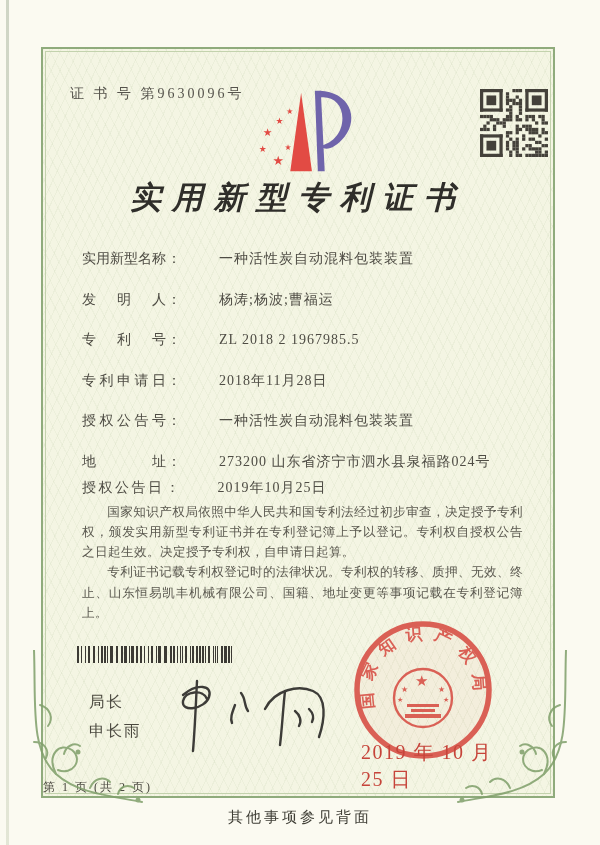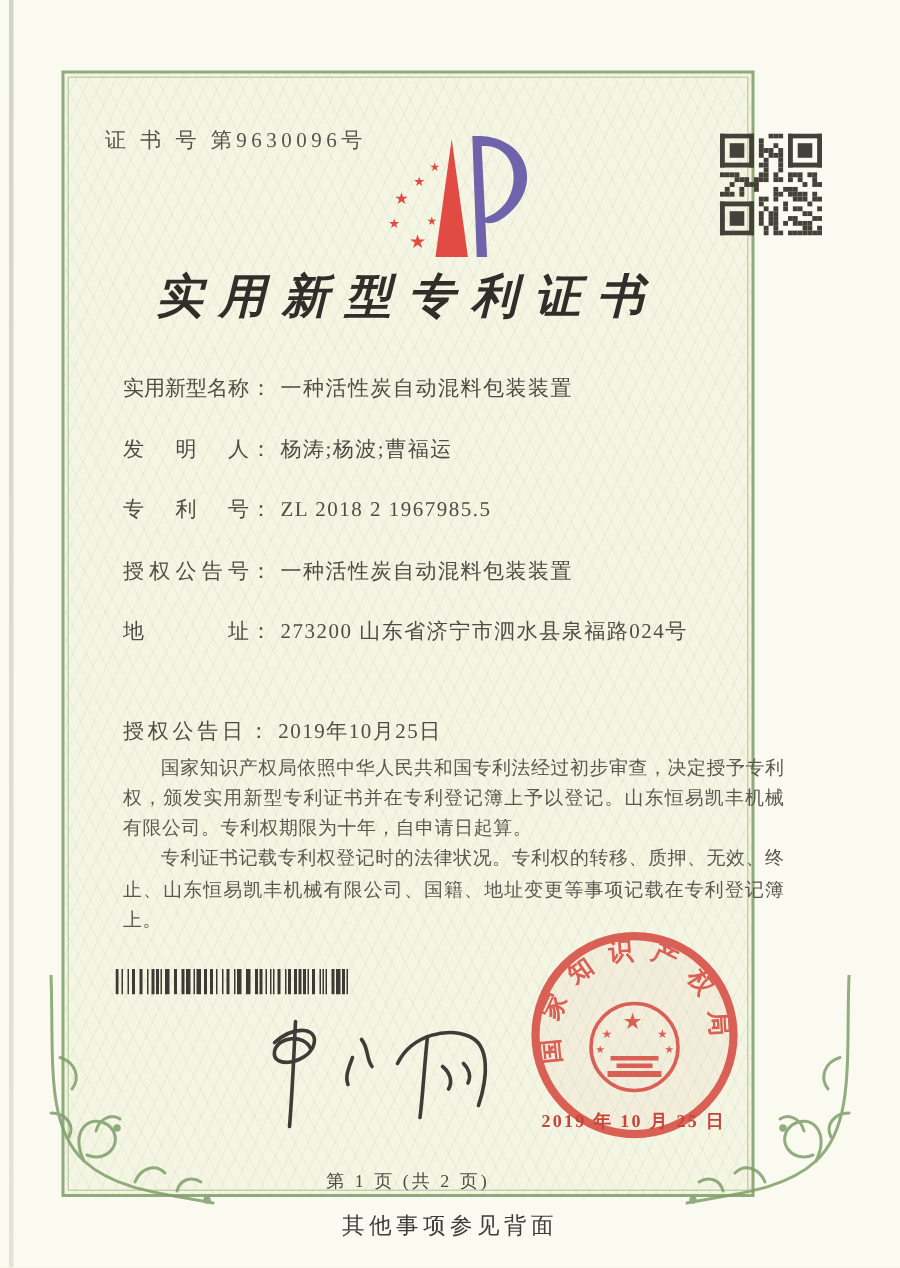--- a/index.html
+++ b/index.html
@@ -6,53 +6,53 @@
   body{
     width:600px;height:845px;position:relative;overflow:hidden;
     background:#fbfaf1;
     font-family:"Liberation Serif","DejaVu Serif",serif;
   }
   
   .scan-edge{position:absolute;left:6px;top:0;width:3px;height:845px;
     background:linear-gradient(#9aa88f,#c5cdb4);opacity:.45;}
   
   .frame{
-    position:absolute;left:41px;top:47px;width:462px;height:751px;
+    position:absolute;left:41px;top:47px;width:514px;height:751px;
     border:2px solid #8fab7c;
     background:
       repeating-linear-gradient(115deg, rgba(150,175,125,.09) 0 1px, transparent 1px 8px),
       repeating-linear-gradient(63deg, rgba(150,175,125,.08) 0 1px, transparent 1px 8px),
       #f4f5e3;
     box-sizing:border-box;
   }
   .frame::before{content:"";position:absolute;inset:2px;border:1px solid #c3d2ad;pointer-events:none;}
   .cert-no{position:absolute;left:27px;top:36px;font-size:14px;letter-spacing:3px;color:#55534c;}
   .logo{position:absolute;left:206px;top:26px;width:118px;height:118px;}
   .qr{position:absolute;left:437px;top:40px;width:68px;height:68px;}
   .title{position:absolute;left:0;top:128px;width:100%;text-align:center;
     font-size:31px;font-weight:bold;letter-spacing:11px;color:#2f2e2a;font-style:italic;}
   .fields{position:absolute;left:39px;top:201px;width:450px;}
   .frow{height:40.5px;font-size:14px;color:#4e4c44;white-space:nowrap;}
   .flabel{display:inline-block;width:84px;text-align:justify;text-align-last:justify;vertical-align:bottom;}
   .fcolon{display:inline-block;margin:0 6px 0 1px;}
-  .fvalue{letter-spacing:1px;}
+  .fvalue{letter-spacing:1px;margin-left:32px;}
   .grant{position:absolute;left:39px;top:430px;width:470px;font-size:14px;color:#4e4c44;display:flex;white-space:nowrap;}
   .gpair{white-space:nowrap;}
   .gpair.first{width:248px;}
   .glabel{letter-spacing:2.5px;}
   .paras{position:absolute;left:39px;top:453px;width:441px;
     font-size:12.6px;line-height:1.6;color:#5a584f;text-align:justify;}
   .paras p{margin:0;text-indent:2em;letter-spacing:.4px;}
   .barcode{position:absolute;left:34px;top:597px;width:158px;height:17px;}
   .signer{position:absolute;left:46px;top:638px;font-size:15.5px;color:#4a483f;letter-spacing:2px;line-height:1.9;}
   .signature{position:absolute;left:118px;top:622px;width:185px;height:95px;}
   .seal{position:absolute;left:304px;top:565px;width:152px;height:152px;opacity:.92;}
-  .seal-date{position:absolute;left:318px;top:690px;width:160px;font-size:12px;
-    letter-spacing:1.5px;color:#c6443a;font-weight:bold;}
-  .page-num{position:absolute;left:0;top:730px;width:100%;text-align:center;
+  .seal-date{position:absolute;left:318px;top:690px;width:160px;font-size:20px;
+    letter-spacing:1.5px;color:#c6443a;font-weight:normal;}
+  .page-num{position:absolute;left:0;top:730px;width:100%;
     font-size:12px;letter-spacing:2px;color:#4c4a42;}
   .back-note{position:absolute;left:0;top:808px;width:600px;text-align:center;
     font-size:15px;letter-spacing:3px;color:#3e3d35;}
   .flourish{position:absolute;width:128px;height:160px;}
   .flourish.bl{left:20px;top:650px;}
   .flourish.br{right:20px;top:650px;transform:scaleX(-1);}
 </style>
 </head>
 <body>
 
@@ -219,35 +219,38 @@
     <div class="frow">
       <span class="flabel">实用新型名称</span><span class="fcolon">：</span><span class="fvalue">一种活性炭自动混料包装装置</span>
     </div>
     <div class="frow">
       <span class="flabel">发明人</span><span class="fcolon">：</span><span class="fvalue">杨涛;杨波;曹福运</span>
     </div>
     <div class="frow">
       <span class="flabel">专利号</span><span class="fcolon">：</span><span class="fvalue">ZL 2018 2 1967985.5</span>
     </div>
     <div class="frow">
+      <span class="flabel">专利申请日</span><span class="fcolon">：</span><span class="fvalue">2018年11月28日</span>
+    </div>
+    <div class="frow">
       <span class="flabel">授权公告号</span><span class="fcolon">：</span><span class="fvalue">一种活性炭自动混料包装装置</span>
     </div>
     <div class="frow">
       <span class="flabel">地址</span><span class="fcolon">：</span><span class="fvalue">273200 山东省济宁市泗水县泉福路024号</span>
     </div>
   </div>
 
   <div class="grant">
     <span class="gpair first">
       <span class="glabel">授权公告日</span><span class="fcolon">：</span><span class="fvalue">2019年10月25日</span>
     </span>
   </div>
 
   <div class="paras">
-    <p>国家知识产权局依照中华人民共和国专利法经过初步审查，决定授予专利权，颁发实用新型专利证书并在专利登记簿上予以登记。山东恒易凯丰机械有限公司。专利权期限为十年，自申请日起算。</p>
+    <p>国家知识产权局依照中华人民共和国专利法经过初步审查，决定授予专利权，颁发实用新型专利证书并在专利登记簿上予以登记。专利权自授权公告之日起生效。决定授予专利权，自申请日起算。</p>
     <p>专利证书记载专利权登记时的法律状况。专利权的转移、质押、无效、终止、山东恒易凯丰机械有限公司、国籍、地址变更等事项记载在专利登记簿上。</p>
   </div>
 
   <svg class="barcode" id="barcode" viewBox="0 0 158 17" preserveAspectRatio="none">
       <rect x="0" y="0" width="2" height="17" fill="#3c3a34"></rect>
       <rect x="4" y="0" width="1" height="17" fill="#3c3a34"></rect>
       <rect x="8" y="0" width="1" height="17" fill="#3c3a34"></rect>
       <rect x="11" y="0" width="2" height="17" fill="#3c3a34"></rect>
       <rect x="16" y="0" width="2" height="17" fill="#3c3a34"></rect>
       <rect x="21" y="0" width="1" height="17" fill="#3c3a34"></rect>
@@ -283,20 +286,24 @@
       <rect x="131" y="0" width="2" height="17" fill="#3c3a34"></rect>
       <rect x="136" y="0" width="1" height="17" fill="#3c3a34"></rect>
       <rect x="138" y="0" width="1" height="17" fill="#3c3a34"></rect>
       <rect x="140" y="0" width="1" height="17" fill="#3c3a34"></rect>
       <rect x="144" y="0" width="2" height="17" fill="#3c3a34"></rect>
       <rect x="147" y="0" width="3" height="17" fill="#3c3a34"></rect>
       <rect x="151" y="0" width="2" height="17" fill="#3c3a34"></rect>
       <rect x="154" y="0" width="1" height="17" fill="#3c3a34"></rect>
     </svg>
 
+  <div class="signer">
+    <div>局长</div>
+    <div>申长雨</div>
+  </div>
 
   <svg class="signature" viewBox="0 0 185 95">
     <g fill="none" stroke="#3d3c38" stroke-width="2.4" stroke-linecap="round">
       <path d="M22,24 C36,12 52,14 48,26 C44,38 20,42 22,30 C24,20 42,18 46,28"></path>
       <path d="M36,10 C35,30 34,56 32,80"></path>
       <path d="M74,34 C71,42 69,47 71,52"></path>
       <path d="M80,22 C85,28 83,35 87,40"></path>
       <path d="M104,38 C114,18 138,14 152,20 C166,26 164,48 158,66"></path>
       <path d="M124,20 C122,38 121,58 119,74"></path>
       <path d="M134,40 C139,44 141,50 138,55"></path>

